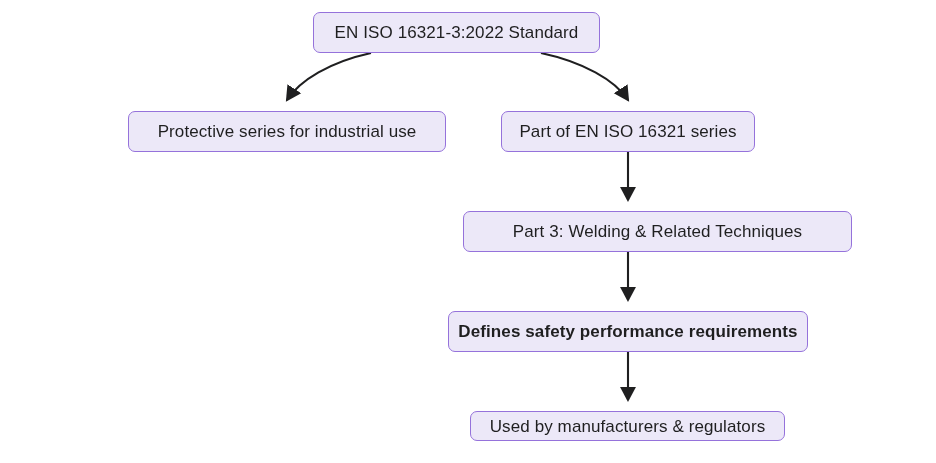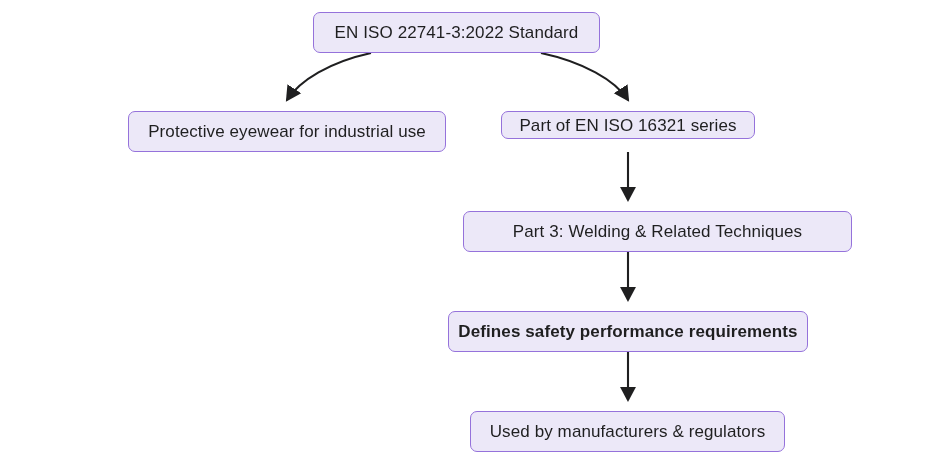--- a/index.html
+++ b/index.html
@@ -61,36 +61,36 @@
     <path d="M 541 53 C 583 62, 615 80, 628 100" fill="none" stroke="#1f1f20" stroke-width="2.1" marker-end="url(#arrowhead)"></path>
 
     <path d="M 628 152 L 628 200" fill="none" stroke="#1f1f20" stroke-width="2.1" marker-end="url(#arrowhead)"></path>
 
     <path d="M 628 252 L 628 300" fill="none" stroke="#1f1f20" stroke-width="2.1" marker-end="url(#arrowhead)"></path>
 
     <path d="M 628 352 L 628 400" fill="none" stroke="#1f1f20" stroke-width="2.1" marker-end="url(#arrowhead)"></path>
   </svg>
 
   <div class="node" style="left:313px; top:12px; width:287px; height:41px;">
-    <span class="node-label">EN ISO 22741-3:2022 Standard</span>
+    <span class="node-label">EN ISO 16321-3:2022 Standard</span>
   </div>
 
   <div class="node" style="left:128px; top:111px; width:318px; height:41px;">
-    <span class="node-label">Protective eyewear for industrial use</span>
+    <span class="node-label">Protective series for industrial use</span>
   </div>
 
-  <div class="node" style="left:501px; top:111px; width:254px; height:28px;">
+  <div class="node" style="left:501px; top:111px; width:254px; height:41px;">
     <span class="node-label">Part of EN ISO 16321 series</span>
   </div>
 
   <div class="node" style="left:463px; top:211px; width:389px; height:41px;">
     <span class="node-label">Part 3: Welding &amp; Related Techniques</span>
   </div>
 
   <div class="node" style="left:448px; top:311px; width:360px; height:41px;font-weight:bold;">
     <span class="node-label">Defines safety performance requirements</span>
   </div>
 
-  <div class="node" style="left:470px; top:411px; width:315px; height:41px;">
+  <div class="node" style="left:470px; top:411px; width:315px; height:30px;">
     <span class="node-label">Used by manufacturers &amp; regulators</span>
   </div>
 
 </div>
 
 </body></html>

